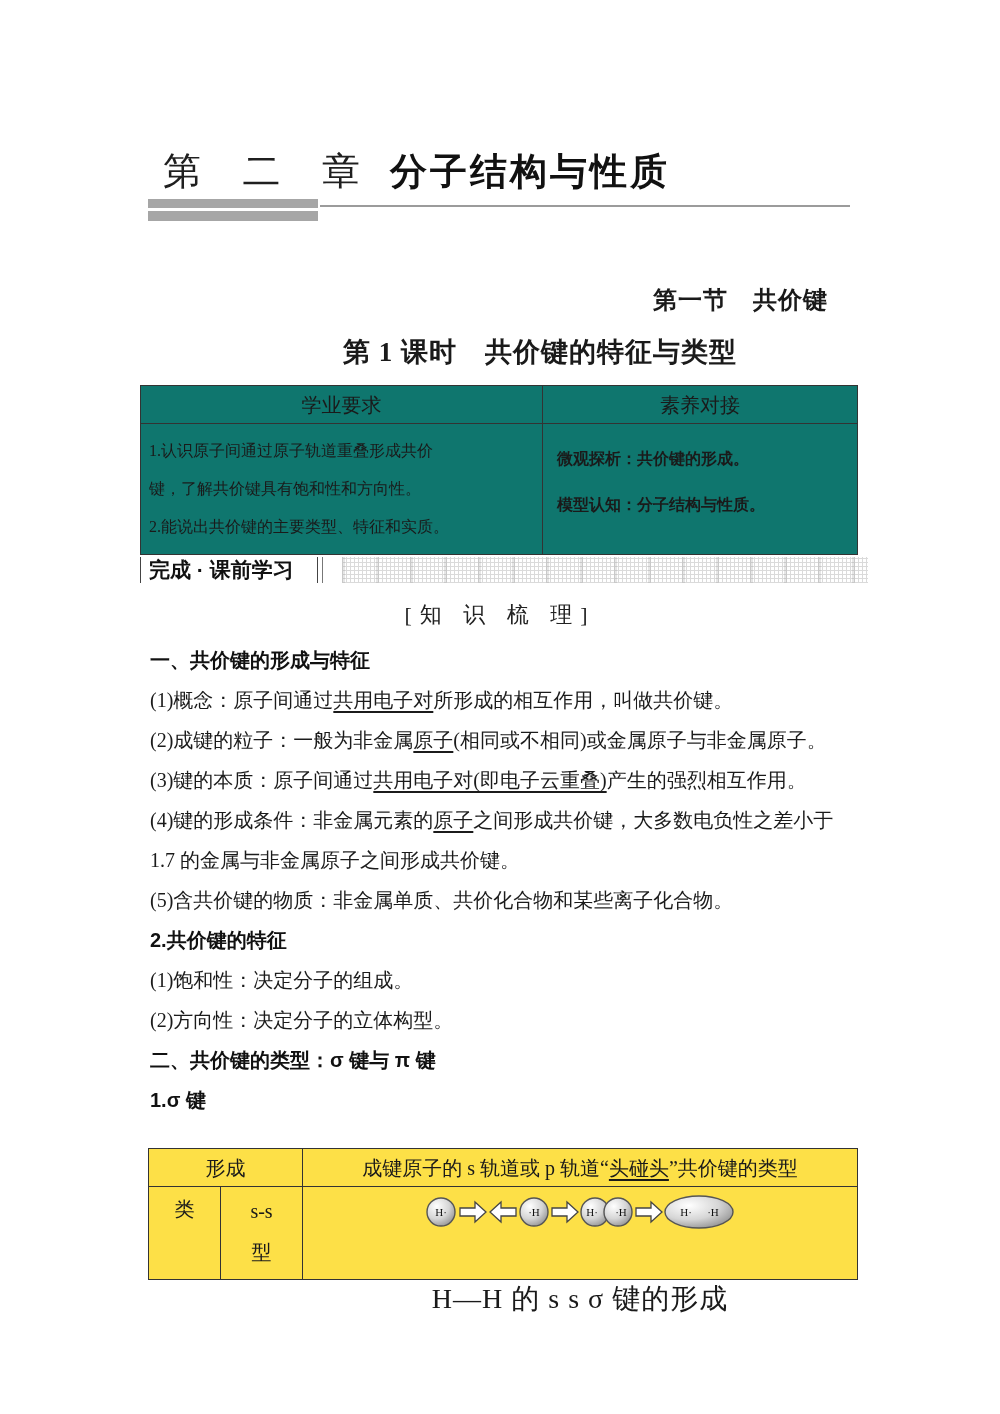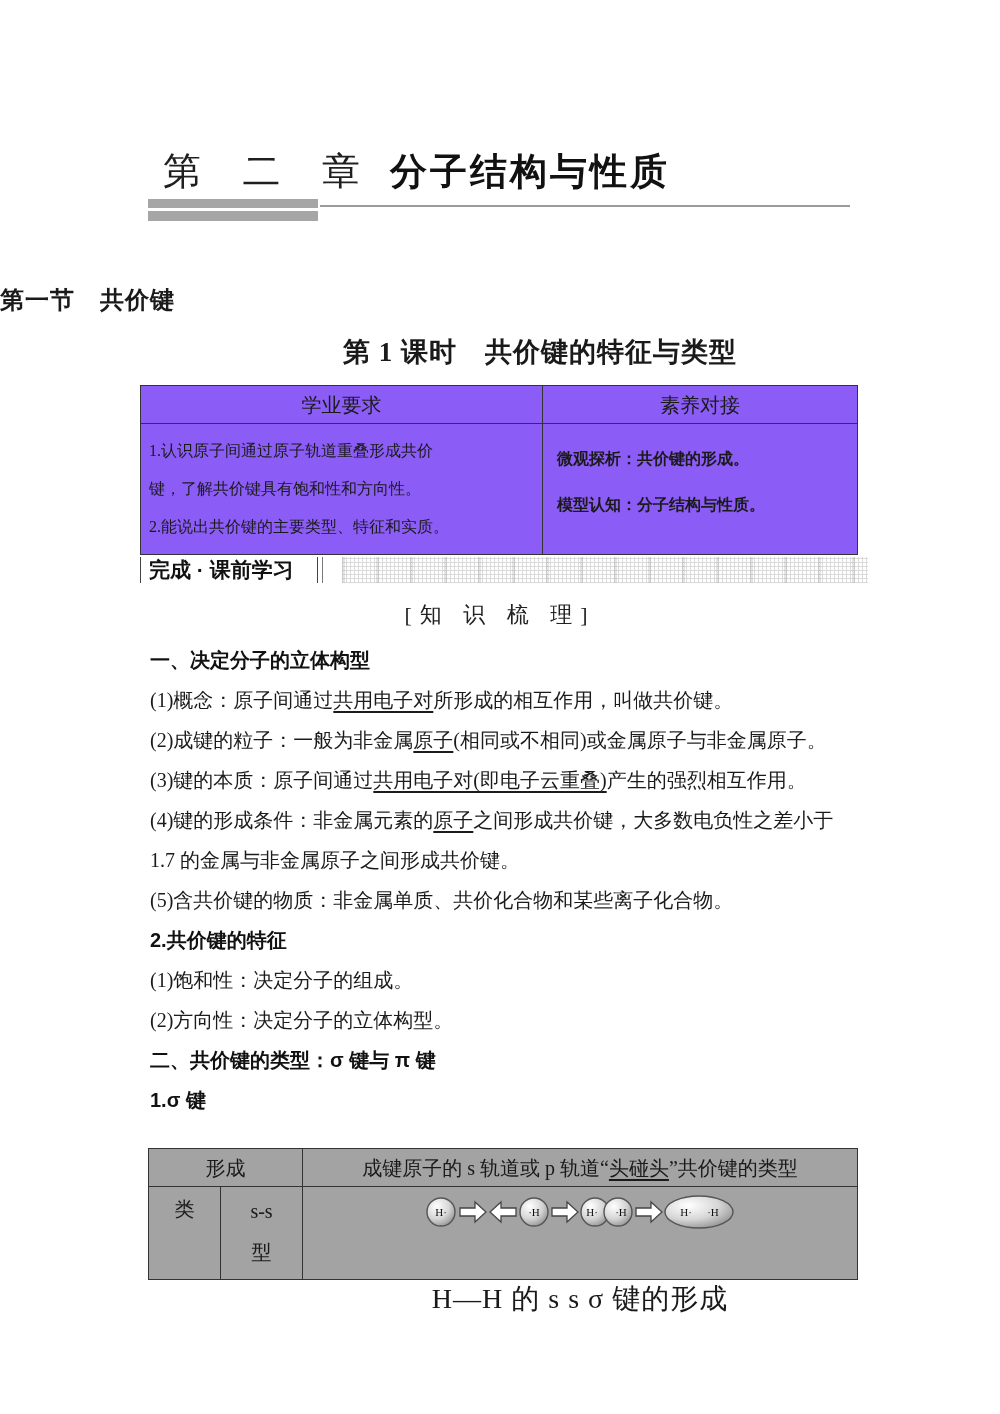--- a/index.html
+++ b/index.html
@@ -20,33 +20,33 @@
   .chapter-title {
     font-family:"Liberation Sans","DejaVu Sans",sans-serif;
     font-size:37px; font-weight:700; letter-spacing:3px; margin-left:10px; color:#111;
   }
   .deco-bar-top    { position:absolute; left:148px; top:199px; width:170px; height:9px;  background:#a6a6a6; }
   .deco-bar-bottom { position:absolute; left:148px; top:211px; width:170px; height:10px; background:#a6a6a6; }
   .deco-rule       { position:absolute; left:320px; top:205px; width:530px; height:2px;  background:#9b9b9b; }
 
   
   .section-title {
-    position:absolute; top:284px; left:0; width:828px; text-align:left;
+    position:absolute; top:284px; left:0; width:828px; text-align:right;
     font-size:24px; font-weight:700; letter-spacing:1px;
   }
   .lesson-title {
     position:absolute; top:334px; left:40px; width:1000px; text-align:center;
     font-size:27px; font-weight:700; letter-spacing:1px;
   }
 
   
   .req-table {
     position:absolute; left:140px; top:385px; width:718px;
     display:grid; grid-template-columns:402px 1fr;
-    border:1.5px solid #333; box-sizing:border-box; background:#8b5cf6;
+    border:1.5px solid #333; box-sizing:border-box; background:#0f766e;
   }
   .req-th {
     height:38px; line-height:38px; text-align:center;
     font-family:"Liberation Sans","DejaVu Sans",sans-serif;
     font-size:20px; font-weight:500;
     border-bottom:1.5px solid #333; box-sizing:border-box;
   }
   .req-th.first { border-right:1.5px solid #333; }
   .req-body { font-size:16px; box-sizing:border-box; }
   .req-body.first { border-right:1.5px solid #333; padding:8px 4px 8px 8px; line-height:38px; }
@@ -79,21 +79,21 @@
   .content p.hd {
     font-family:"Liberation Sans","DejaVu Sans",sans-serif;
     font-weight:700; font-size:20px; color:#111;
   }
   .u { text-decoration:underline; text-decoration-thickness:1.5px; text-underline-offset:4px; }
 
   
   .sigma-table {
     position:absolute; left:148px; top:1148px; width:710px;
     display:grid; grid-template-columns:72px 82px 1fr; grid-template-rows:38px 92px;
-    border:1.5px solid #333; box-sizing:border-box; background:#a3a3a3;
+    border:1.5px solid #333; box-sizing:border-box; background:#fde047;
   }
   .sig-cell { box-sizing:border-box; font-size:20px; }
   .sig-form { grid-column:1/3; border-right:1.5px solid #333; border-bottom:1.5px solid #333;
               text-align:center; line-height:38px; }
   .sig-formdesc { grid-column:3; border-bottom:1.5px solid #333; text-align:center; line-height:38px; }
   .sig-class { grid-column:1; border-right:1.5px solid #333; text-align:center; padding-top:9px; }
   .sig-type  { grid-column:2; border-right:1.5px solid #333; text-align:center; padding-top:9px; }
   .sig-type .tline1 { line-height:30px; }
   .sig-type .tline2 { line-height:52px; }
   .sig-diagram { grid-column:3; text-align:center; padding-top:3px; }
@@ -130,21 +130,21 @@
 
 <div class="banner">
   <span class="banner-label">完成 · 课前学习</span>
   <span class="banner-dbar"></span>
   <span class="banner-pattern"></span>
 </div>
 
 <div class="knowledge-heading">[知 识 梳 理]</div>
 
 <div class="content">
-  <p class="hd">一、决定分子的立体构型</p>
+  <p class="hd">一、共价键的形成与特征</p>
   <p><span>(1)概念：原子间通过</span><span class="u">共用电子对</span><span>所形成的相互作用，叫做共价键。</span></p>
   <p><span>(2)成键的粒子：一般为非金属</span><span class="u">原子</span><span>(相同或不相同)或金属原子与非金属原子。</span></p>
   <p><span>(3)键的本质：原子间通过</span><span class="u">共用电子对(即电子云重叠)</span><span>产生的强烈相互作用。</span></p>
   <p><span>(4)键的形成条件：非金属元素的</span><span class="u">原子</span><span>之间形成共价键，大多数电负性之差小于</span></p>
   <p>1.7 的金属与非金属原子之间形成共价键。</p>
   <p>(5)含共价键的物质：非金属单质、共价化合物和某些离子化合物。</p>
   <p class="hd">2.共价键的特征</p>
   <p>(1)饱和性：决定分子的组成。</p>
   <p>(2)方向性：决定分子的立体构型。</p>
   <p class="hd">二、共价键的类型：σ 键与 π 键</p>

